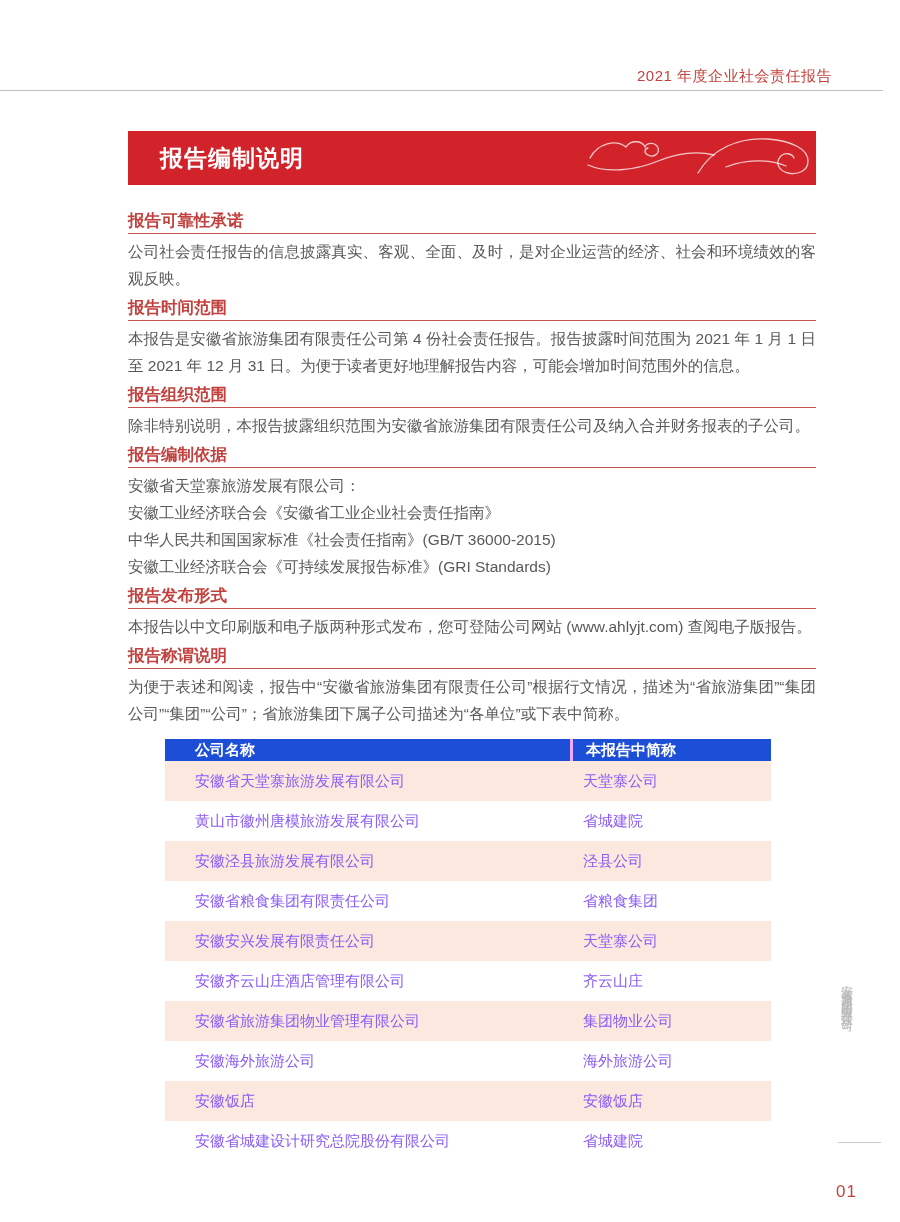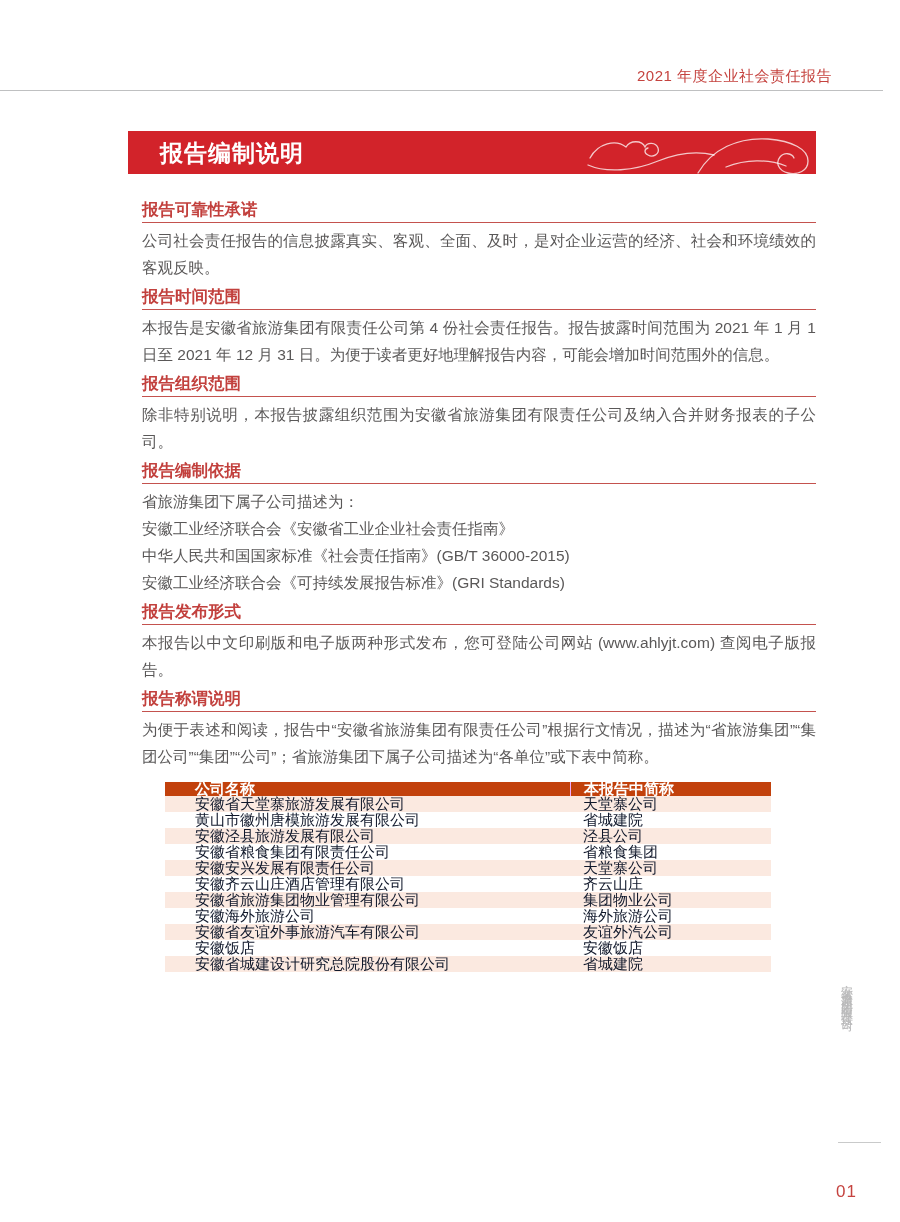--- a/index.html
+++ b/index.html
@@ -18,48 +18,48 @@
   .top-rule {
     position:absolute; top:90px; left:0; width:883px; height:1px;
     background:#bfc0c1;
   }
 
   
   .content { position:absolute; left:128px; top:131px; width:688px; }
 
   
   .banner {
-    position:relative; height:43px; background:#d2232a; color:#ffffff;
+    position:relative; height:54px; background:#d2232a; color:#ffffff;
     overflow:hidden;
   }
   .banner-title {
     position:absolute; left:32px; top:50%; transform:translateY(-50%);
     font-size:23px; font-weight:bold; letter-spacing:1px;
   }
   .banner-deco { position:absolute; right:0; top:0; height:47px; }
 
   .sections { margin-top:26px; }
-  .section { margin-bottom:6px;margin-left:14px; }
+  .section { margin-bottom:6px; }
   .section-heading {
     font-size:16.5px; font-weight:bold; color:#c2403d;
     line-height:18px; padding-bottom:4px;
     border-bottom:1px solid #c4524e;
   }
   .section-body {
     margin-top:4px; font-size:15.5px; color:#5a5858;
     line-height:27px; text-align:justify;
   }
   .section-body p { margin:0; }
 
   
   .abbr-table { margin:12px 0 0 37px; width:606px; font-size:15px; }
   .t-row { display:flex; align-items:center; }
-  .t-head { background:#c2410c; color:#ffffff; font-weight:bold; height:14px; }
-  .t-head .c2 { border-left:1px solid #f0abfc; height:100%; display:flex; align-items:center; }
-  .t-body .t-row { height:16px; color:#0f172a; }
+  .t-head { background:#1d4ed8; color:#ffffff; font-weight:bold; height:22px; }
+  .t-head .c2 { border-left:3px solid #f0abfc; height:100%; display:flex; align-items:center; }
+  .t-body .t-row { height:40px; color:#8b5cf6; }
   .t-body .t-row:nth-child(odd) { background:#fbe9e0; }
   .c1 { width:405px; box-sizing:border-box; padding-left:30px; }
   .c2 { flex:1; box-sizing:border-box; padding-left:13px; }
 
   
   .side-caption {
     position:absolute; left:838px; top:975px;
     writing-mode:vertical-rl; font-size:12px; letter-spacing:3px;
     color:#b9b9ba;
   }
@@ -113,21 +113,21 @@
       <div class="section">
         <div class="section-heading">报告组织范围</div>
         <div class="section-body">
           <p>除非特别说明，本报告披露组织范围为安徽省旅游集团有限责任公司及纳入合并财务报表的子公司。</p>
         </div>
       </div>
 
       <div class="section">
         <div class="section-heading">报告编制依据</div>
         <div class="section-body">
-          <p>省旅游集团下属子公司描述为：</p>
+          <p>安徽省天堂寨旅游发展有限公司：</p>
           <p>安徽工业经济联合会《安徽省工业企业社会责任指南》</p>
           <p>中华人民共和国国家标准《社会责任指南》(GB/T 36000-2015)</p>
           <p>安徽工业经济联合会《可持续发展报告标准》(GRI Standards)</p>
         </div>
       </div>
 
       <div class="section">
         <div class="section-heading">报告发布形式</div>
         <div class="section-body">
           <p>本报告以中文印刷版和电子版两种形式发布，您可登陆公司网站 (www.ahlyjt.com) 查阅电子版报告。</p>
@@ -175,24 +175,20 @@
         </div>
         <div class="t-row">
           <div class="c1">安徽省旅游集团物业管理有限公司</div>
           <div class="c2">集团物业公司</div>
         </div>
         <div class="t-row">
           <div class="c1">安徽海外旅游公司</div>
           <div class="c2">海外旅游公司</div>
         </div>
         <div class="t-row">
-          <div class="c1">安徽省友谊外事旅游汽车有限公司</div>
-          <div class="c2">友谊外汽公司</div>
-        </div>
-        <div class="t-row">
           <div class="c1">安徽饭店</div>
           <div class="c2">安徽饭店</div>
         </div>
         <div class="t-row">
           <div class="c1">安徽省城建设计研究总院股份有限公司</div>
           <div class="c2">省城建院</div>
         </div>
       </div>
     </div>
 

